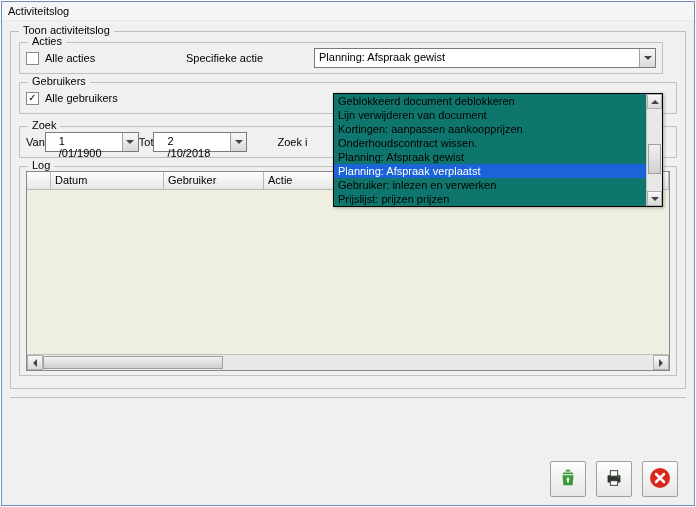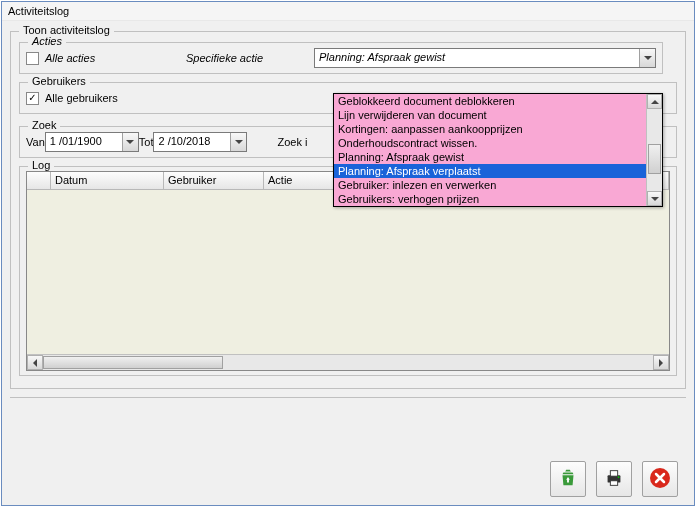--- a/index.html
+++ b/index.html
@@ -18,24 +18,24 @@
 
 .disabled { color: #a0a0a0; }
 .label { white-space: nowrap; }
 
 .combo { display: flex; border: 1px solid #7a7a7a; background: #fff; height: 20px; }
 .combo .value { flex: 1; padding: 2px 4px; }
 .combo .btn { width: 16px; background: linear-gradient(#f8f8f8,#d8d8d8); border-left: 1px solid #a0a0a0; display: flex; align-items: center; justify-content: center; }
 .tri { width: 0; height: 0; border-left: 4px solid transparent; border-right: 4px solid transparent; border-top: 4px solid #444; }
 
 .date-picker { display: flex; border: 1px solid #7a7a7a; background: #fff; height: 20px; width: 94px; }
-.date-picker .dval { flex: 1; padding: 2px 4px; }
+.date-picker .dval { flex: 1; padding: 2px 13px; }
 .date-picker .btn { width: 16px; background: linear-gradient(#f8f8f8,#d8d8d8); border-left: 1px solid #a0a0a0; display: flex; align-items: center; justify-content: center; }
 
-.dropdown { position: absolute; border: 1px solid #000; background: #f9a8d4; z-index: 10; box-shadow: 1px 1px 3px rgba(0,0,0,.3); }
+.dropdown { position: absolute; border: 1px solid #000; background: #0f766e; z-index: 10; box-shadow: 1px 1px 3px rgba(0,0,0,.3); }
 .dropdown-list { overflow-y: auto; }
 .dd-item { padding: 1px 4px; white-space: nowrap; cursor: default; }
 .dd-item.selected { background: #1a63d9; color: #fff; }
 .dd-scroll { width: 16px; background: #e8e8e8; border-left: 1px solid #c0c0c0; position: relative; }
 .dd-scroll .sb-btn { position: absolute; left: 0; width: 15px; height: 15px; background: linear-gradient(#f8f8f8,#d8d8d8); border: 1px solid #b0b0b0; display: flex; align-items: center; justify-content: center; }
 .dd-scroll .thumb { position: absolute; left: 1px; width: 13px; background: linear-gradient(#f0f0f0,#d0d0d0); border: 1px solid #a0a0a0; }
 .tri-up { width: 0; height: 0; border-left: 4px solid transparent; border-right: 4px solid transparent; border-bottom: 4px solid #444; }
 
 .grid { border: 1px solid #888; background: #efefe1; position: relative; height: 200px; }
 .grid-header { display: flex; position: absolute; top: 0; left: 0; right: 0; height: 18px; }
@@ -59,21 +59,21 @@
 
 <div class="window">
   <div class="titlebar">Activiteitslog</div>
 
   <div class="fieldset" style="margin-top:10px;">
     <span class="legend">Toon activiteitslog</span>
 
     <div class="row" style="align-items:stretch; gap:0;">
       <div style="flex:1;">
 
-        <div class="sub-fieldset" style="margin:6px 16px 4px 2px;font-style:italic;">
+        <div class="sub-fieldset" style="margin:6px 16px 4px 2px;">
           <span class="legend">Acties</span>
           <div class="row" style="height:22px;">
             <div style="width:160px; display:flex; align-items:center; gap:6px;">
               <span class="checkbox"></span>
               <span class="label">Alle acties</span>
             </div>
             <span class="label" style="width:128px;">Specifieke actie</span>
             <div class="combo" style="flex:1; position:relative;">
               <span class="value">Planning: Afspraak gewist</span>
               <span class="btn">
@@ -177,21 +177,21 @@
 
   <div class="dropdown" style="left:333px; top:93px; width:330px; display:flex;">
     <div class="dropdown-list" style="flex:1;" id="dd-list">
         <div class="dd-item">Geblokkeerd document deblokkeren</div>
         <div class="dd-item">Lijn verwijderen van document</div>
         <div class="dd-item">Kortingen: aanpassen aankoopprijzen</div>
         <div class="dd-item">Onderhoudscontract wissen.</div>
         <div class="dd-item">Planning: Afspraak gewist</div>
         <div class="dd-item selected">Planning: Afspraak verplaatst</div>
         <div class="dd-item">Gebruiker: inlezen en verwerken</div>
-        <div class="dd-item">Gebruikers: verhogen prijzen</div>
+        <div class="dd-item">Prijslijst: prijzen prijzen</div>
       </div>
     <div class="dd-scroll">
       <div class="sb-btn" style="top:0;">
           <span class="tri-up"></span>
         </div>
       <div class="thumb" style="top:50px; height:30px;"></div>
       <div class="sb-btn" style="bottom:0;">
           <span class="tri"></span>
         </div>
     </div>

